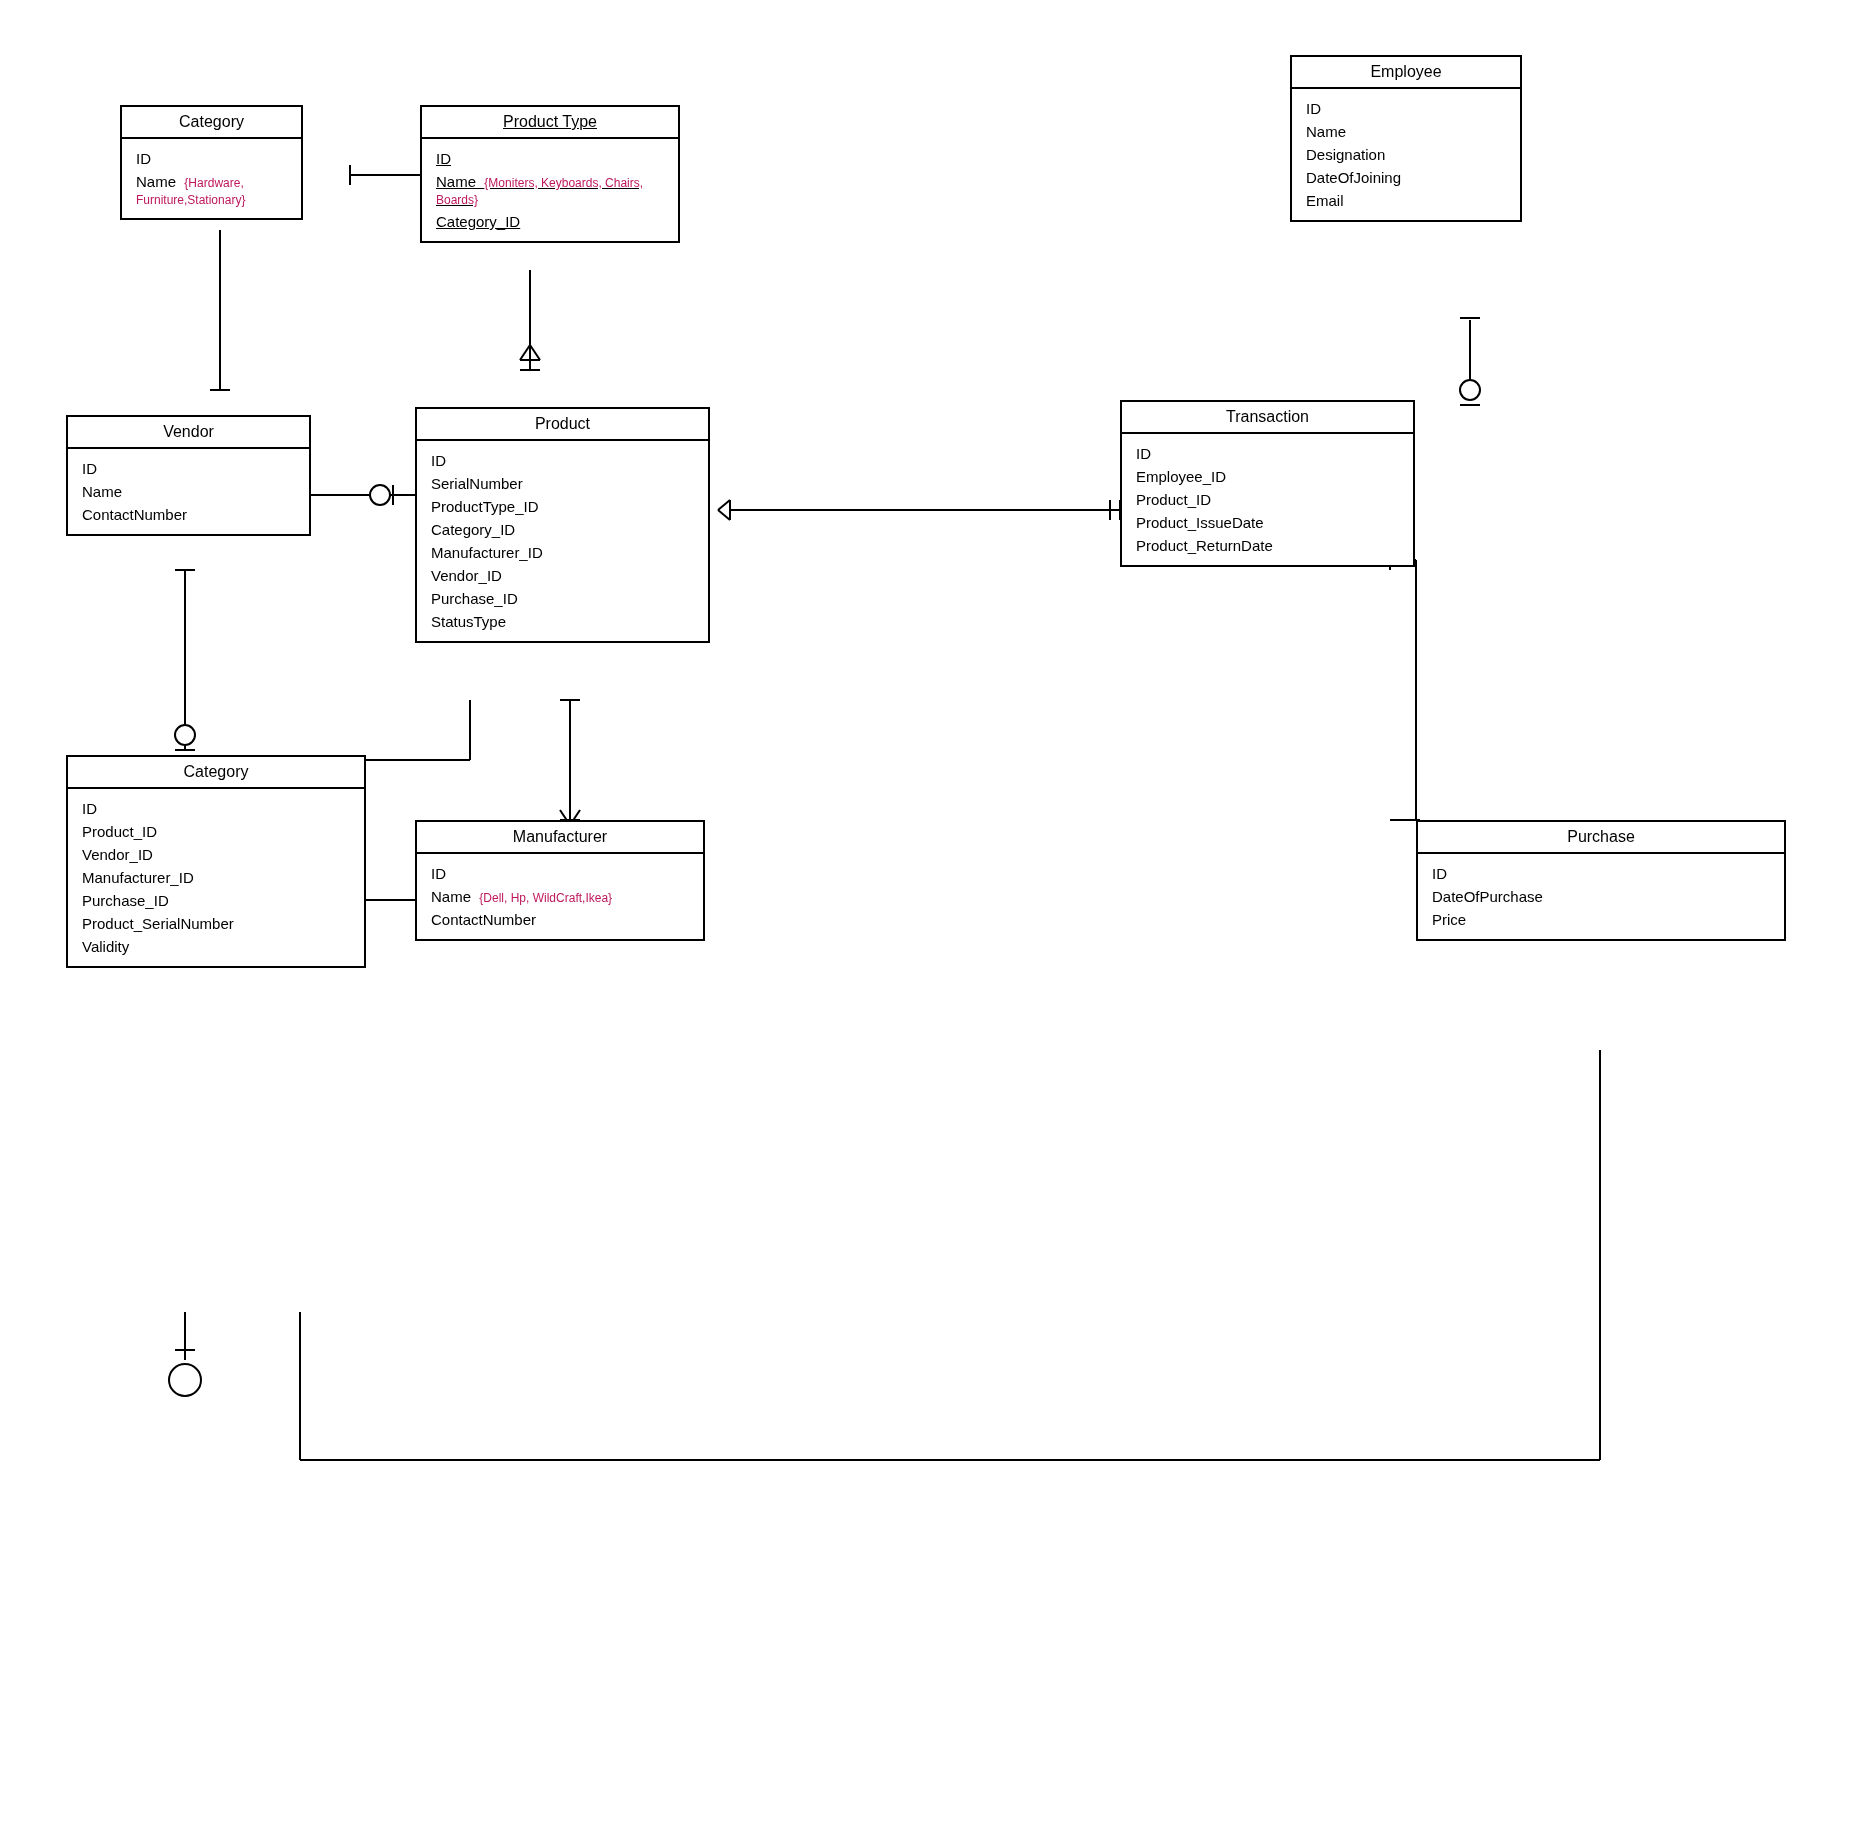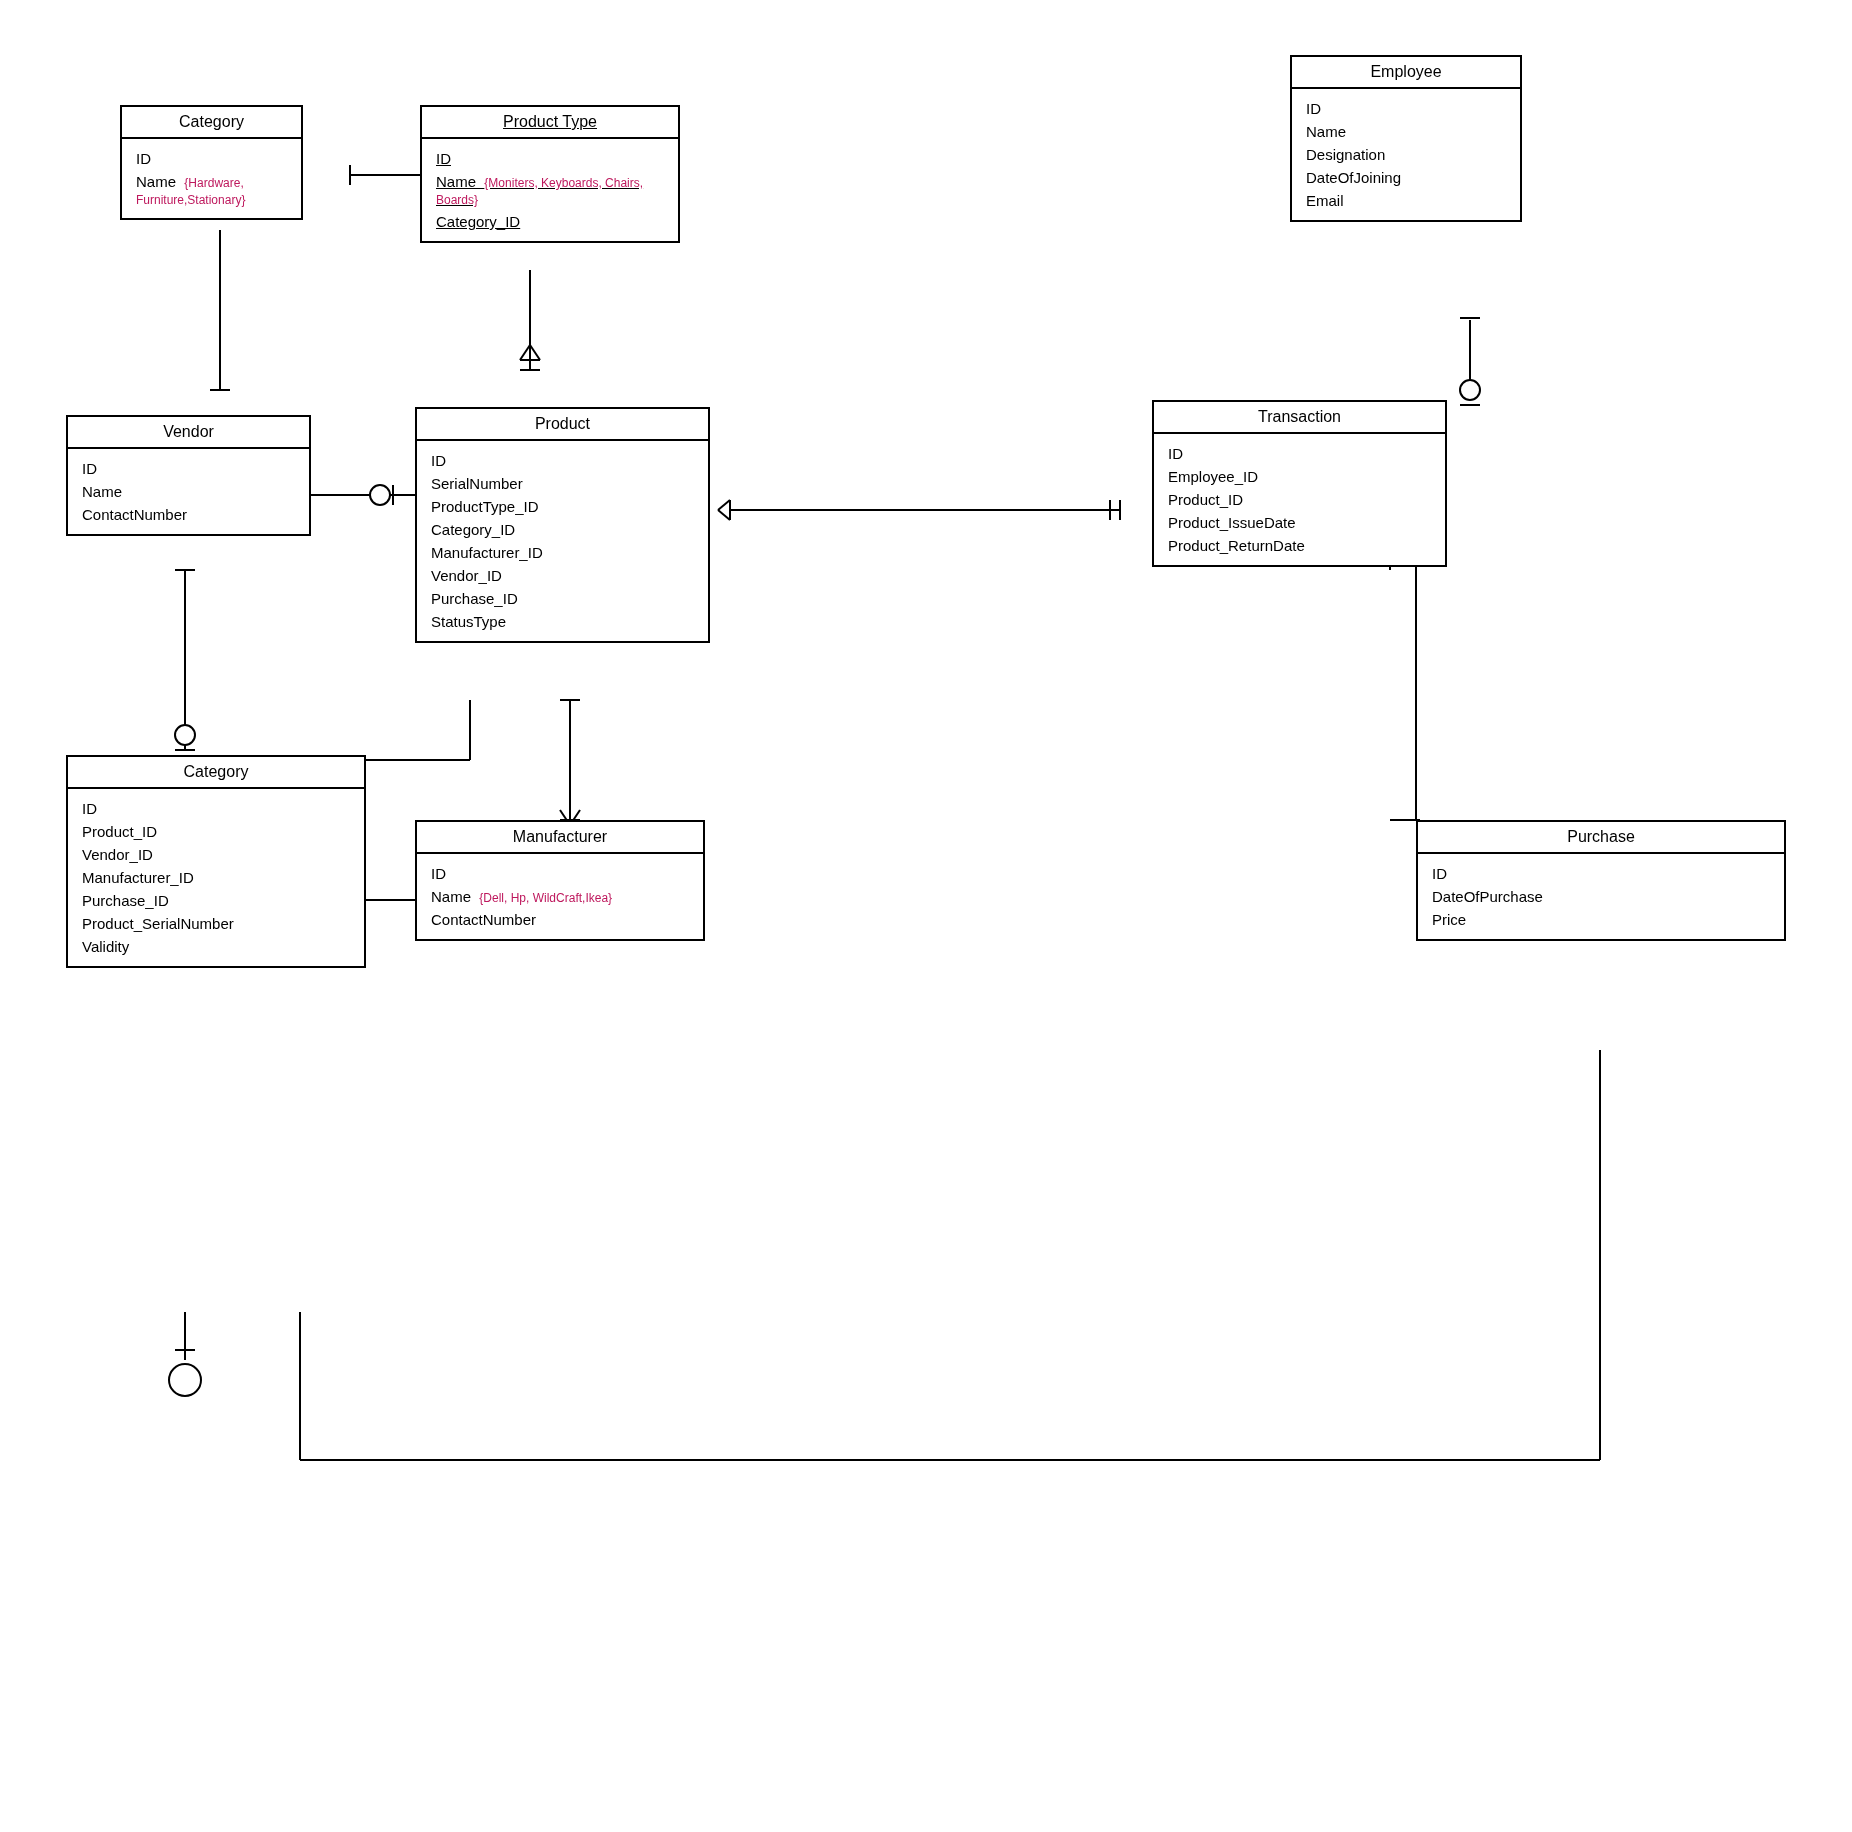--- a/index.html
+++ b/index.html
@@ -188,21 +188,21 @@
       <div>SerialNumber</div>
       <div>ProductType_ID</div>
       <div>Category_ID</div>
       <div>Manufacturer_ID</div>
       <div>Vendor_ID</div>
       <div>Purchase_ID</div>
       <div>StatusType</div>
     </div>
   </div>
 
-  <div class="entity-box" style="left:1152px; top:400px; width:295px;">
+  <div class="entity-box" style="left:1120px; top:400px; width:295px;">
     <div class="entity-title">Transaction</div>
     <div class="entity-attrs">
       <div>ID</div>
       <div>Employee_ID</div>
       <div>Product_ID</div>
       <div>Product_IssueDate</div>
       <div>Product_ReturnDate</div>
     </div>
   </div>
 

